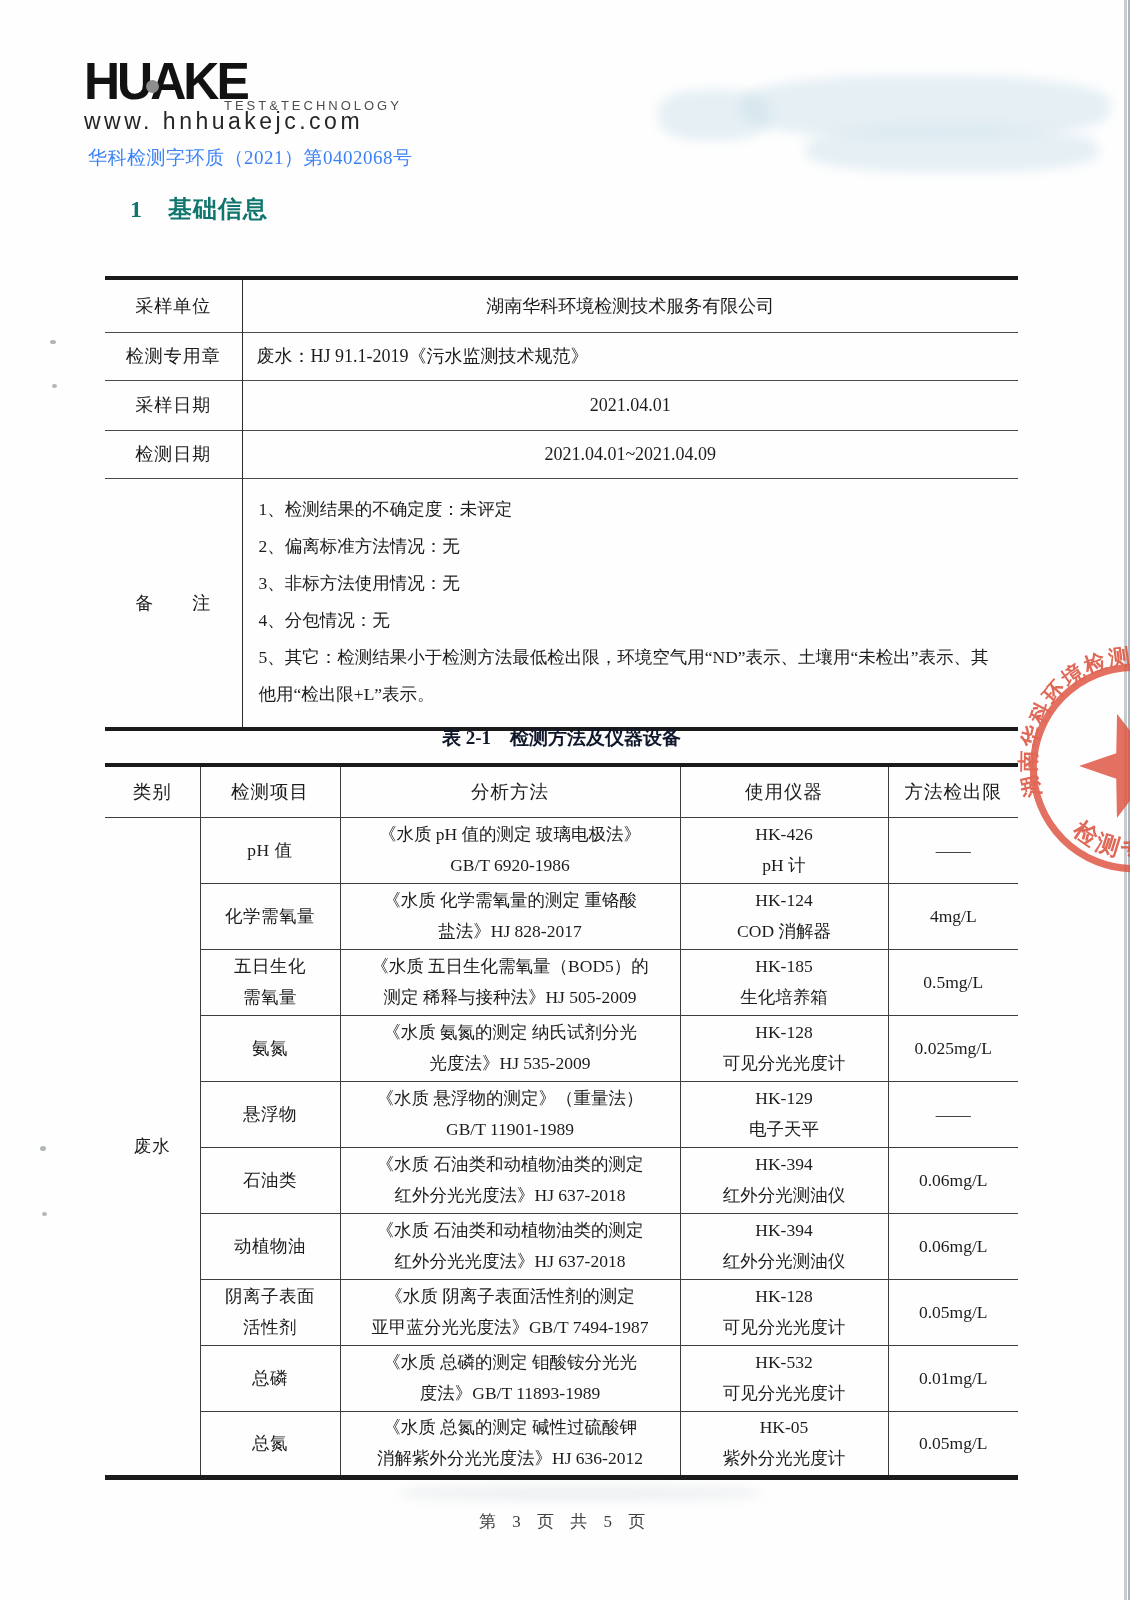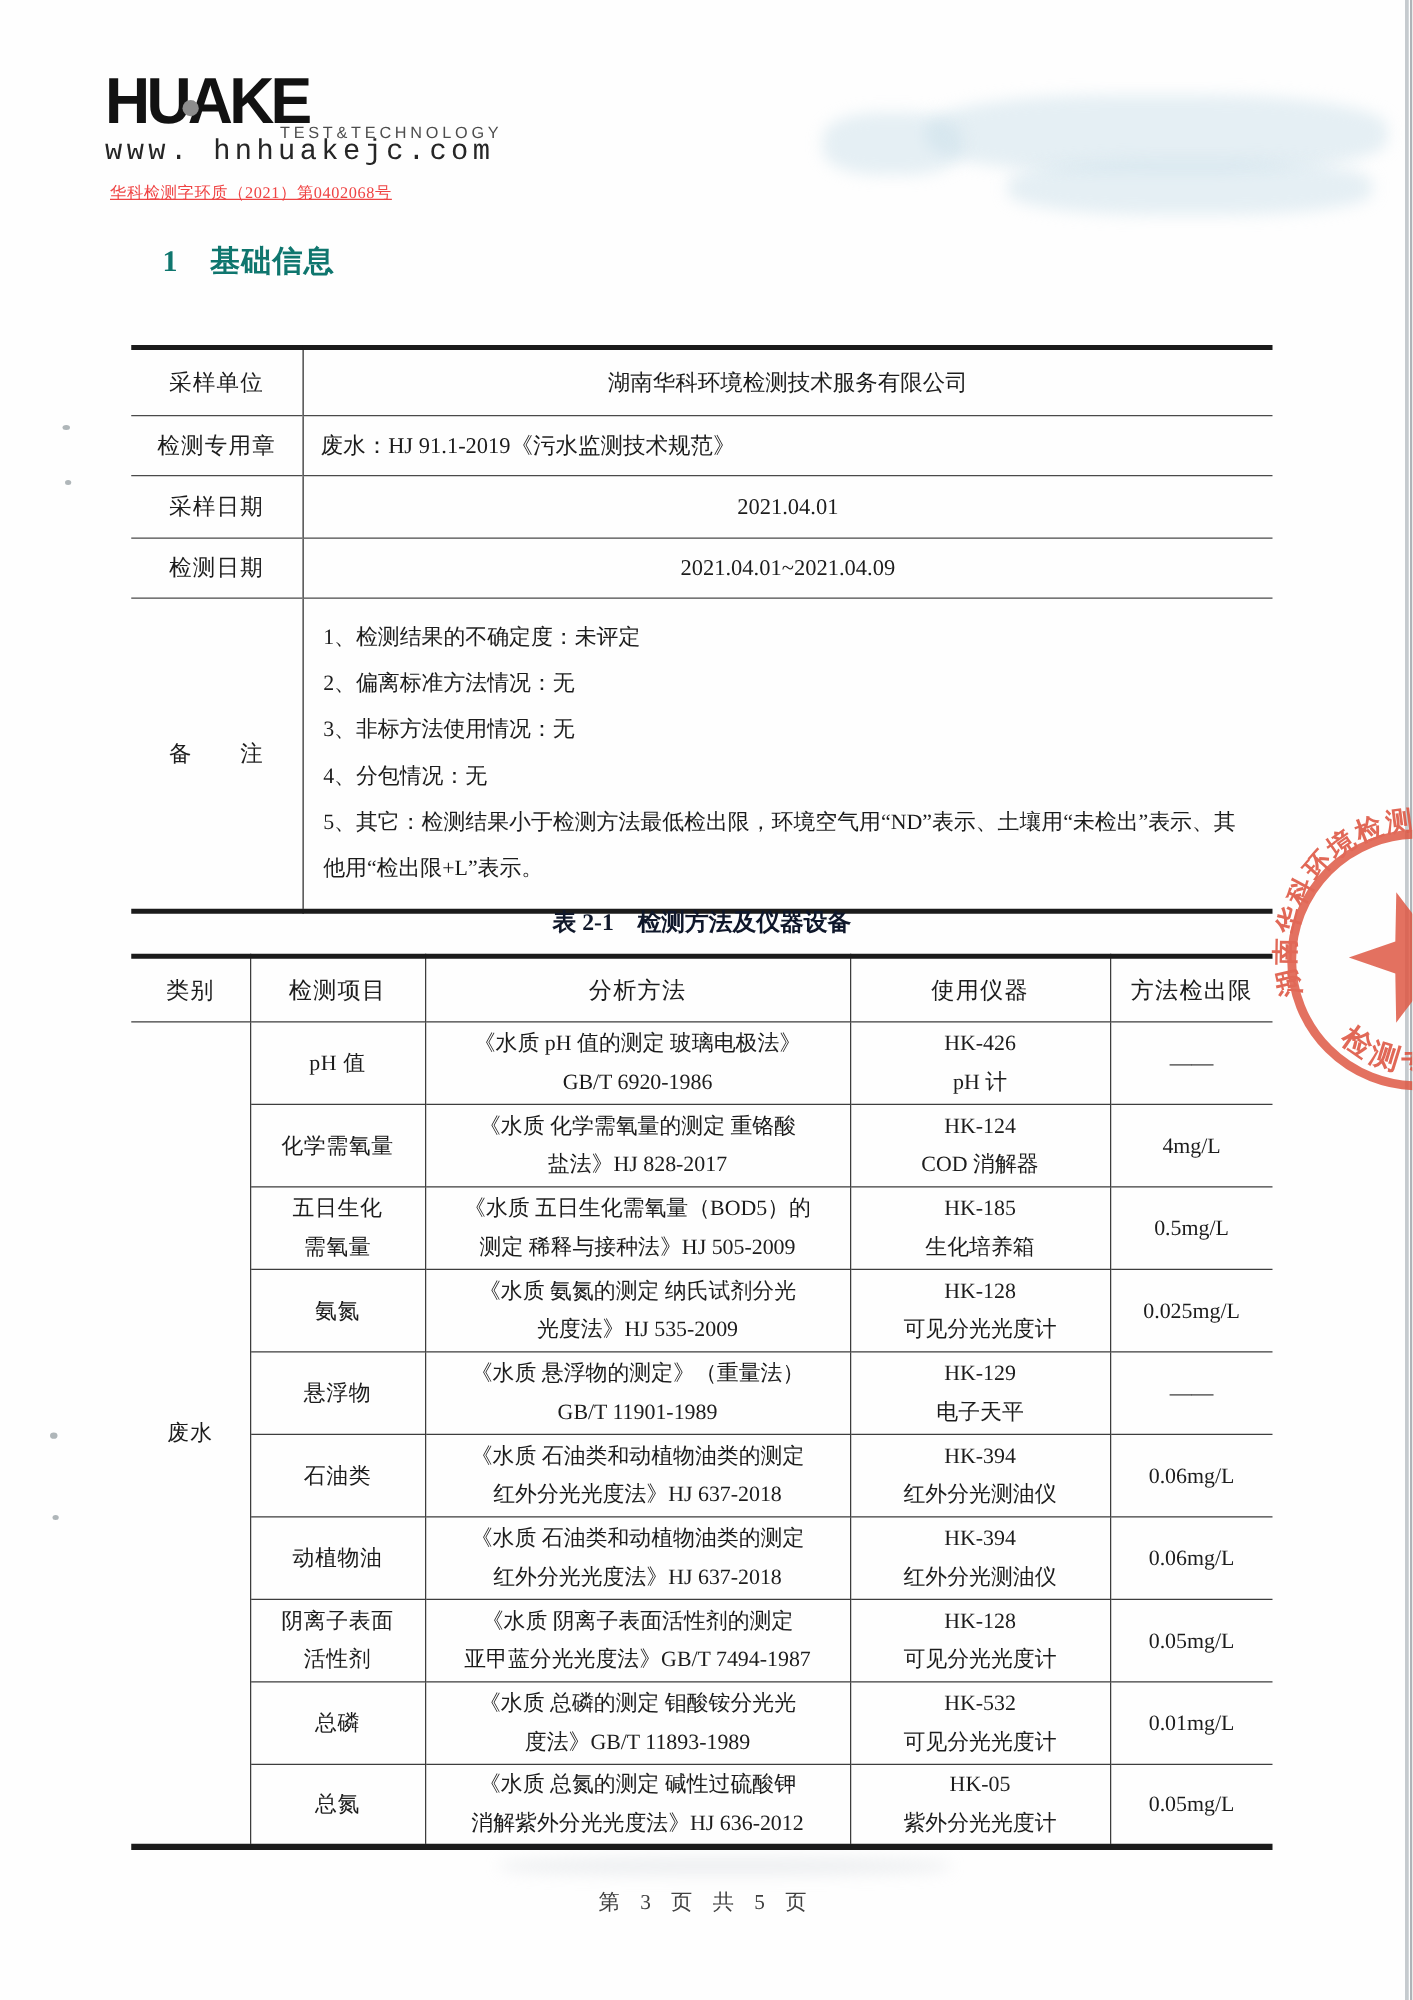--- a/index.html
+++ b/index.html
@@ -12,22 +12,22 @@
   
   .logo-huake {
     position:absolute; left:84px; top:56px;
     font-family:"Liberation Sans","DejaVu Sans",sans-serif;
     font-weight:900; font-size:50px; line-height:50px; letter-spacing:-3px;
     color:#121212; transform:scaleY(1.04);
   }
   .logo-dot { position:absolute; left:146px; top:80px; width:13px; height:13px; border-radius:50%; background:#8d8d8d; }
   .logo-cn { position:absolute; left:220px; top:54px; font-size:41px; line-height:44px; color:#2f2f2f; letter-spacing:4px; }
   .logo-sub { position:absolute; left:224px; top:98px; font-family:"Liberation Sans",sans-serif; font-size:13px; letter-spacing:3px; color:#4d4d4d; }
-  .website { position:absolute; left:84px; top:108px; font-family:Liberation Mono, monospace; font-size:23px; letter-spacing:3.5px; color:#262626; }
-  .doc-number { position:absolute; left:88px; top:145px; font-size:13px; color:#ef4444; letter-spacing:0.5px;text-decoration:underline; }
+  .website { position:absolute; left:84px; top:108px; font-family:Liberation Sans, sans-serif; font-size:23px; letter-spacing:3.5px; color:#262626; }
+  .doc-number { position:absolute; left:88px; top:145px; font-size:19px; color:#3b82f6; letter-spacing:0.5px; }
   
   .h-sec { position:absolute; left:130px; font-size:24px; font-weight:bold; color:#0f766e; letter-spacing:1px; }
   .h-sec1 { top:193px; }
   .h-sec2 { top:669px; }
   .tbl-title { position:absolute; left:105px; top:725px; width:913px; text-align:center; font-size:19px; font-weight:bold; color:#0f172a; }
   
   table { border-collapse:collapse; table-layout:fixed; }
   .t1 {
     position:absolute; left:105px; top:238px; width:913px;
     border-top:4px solid #1b1b1b; border-bottom:4px solid #1b1b1b;margin-top:38px;

